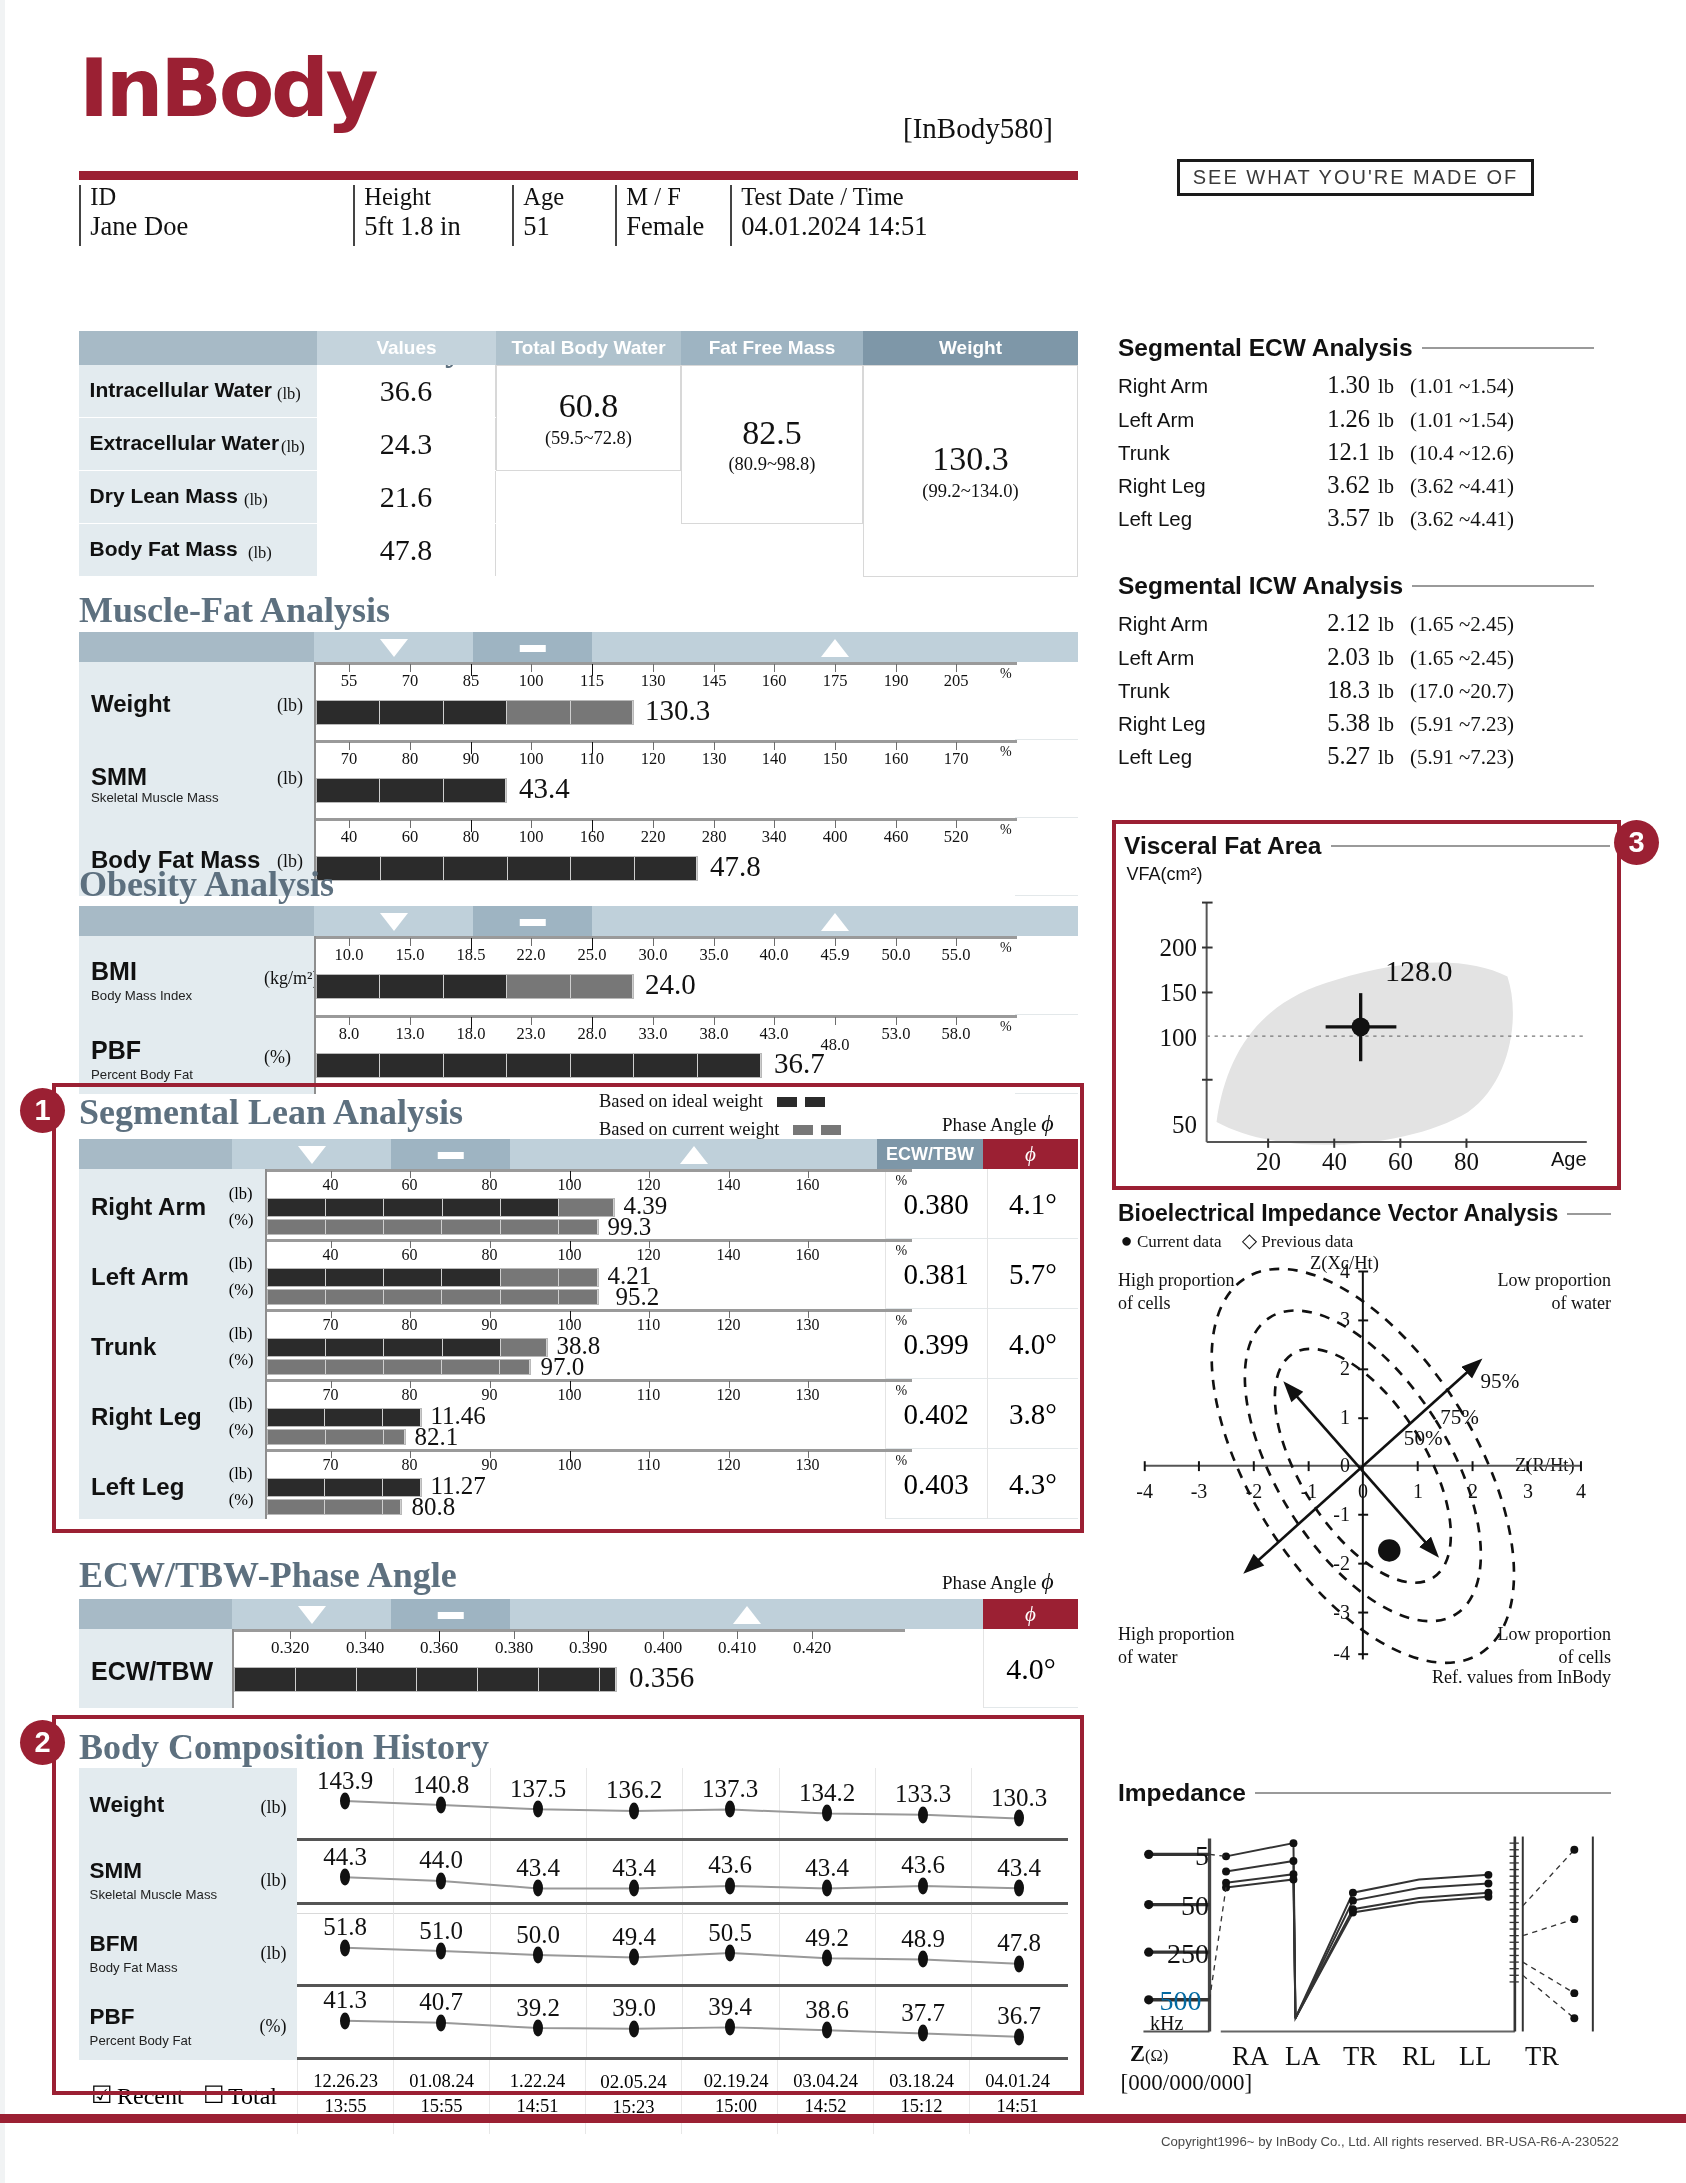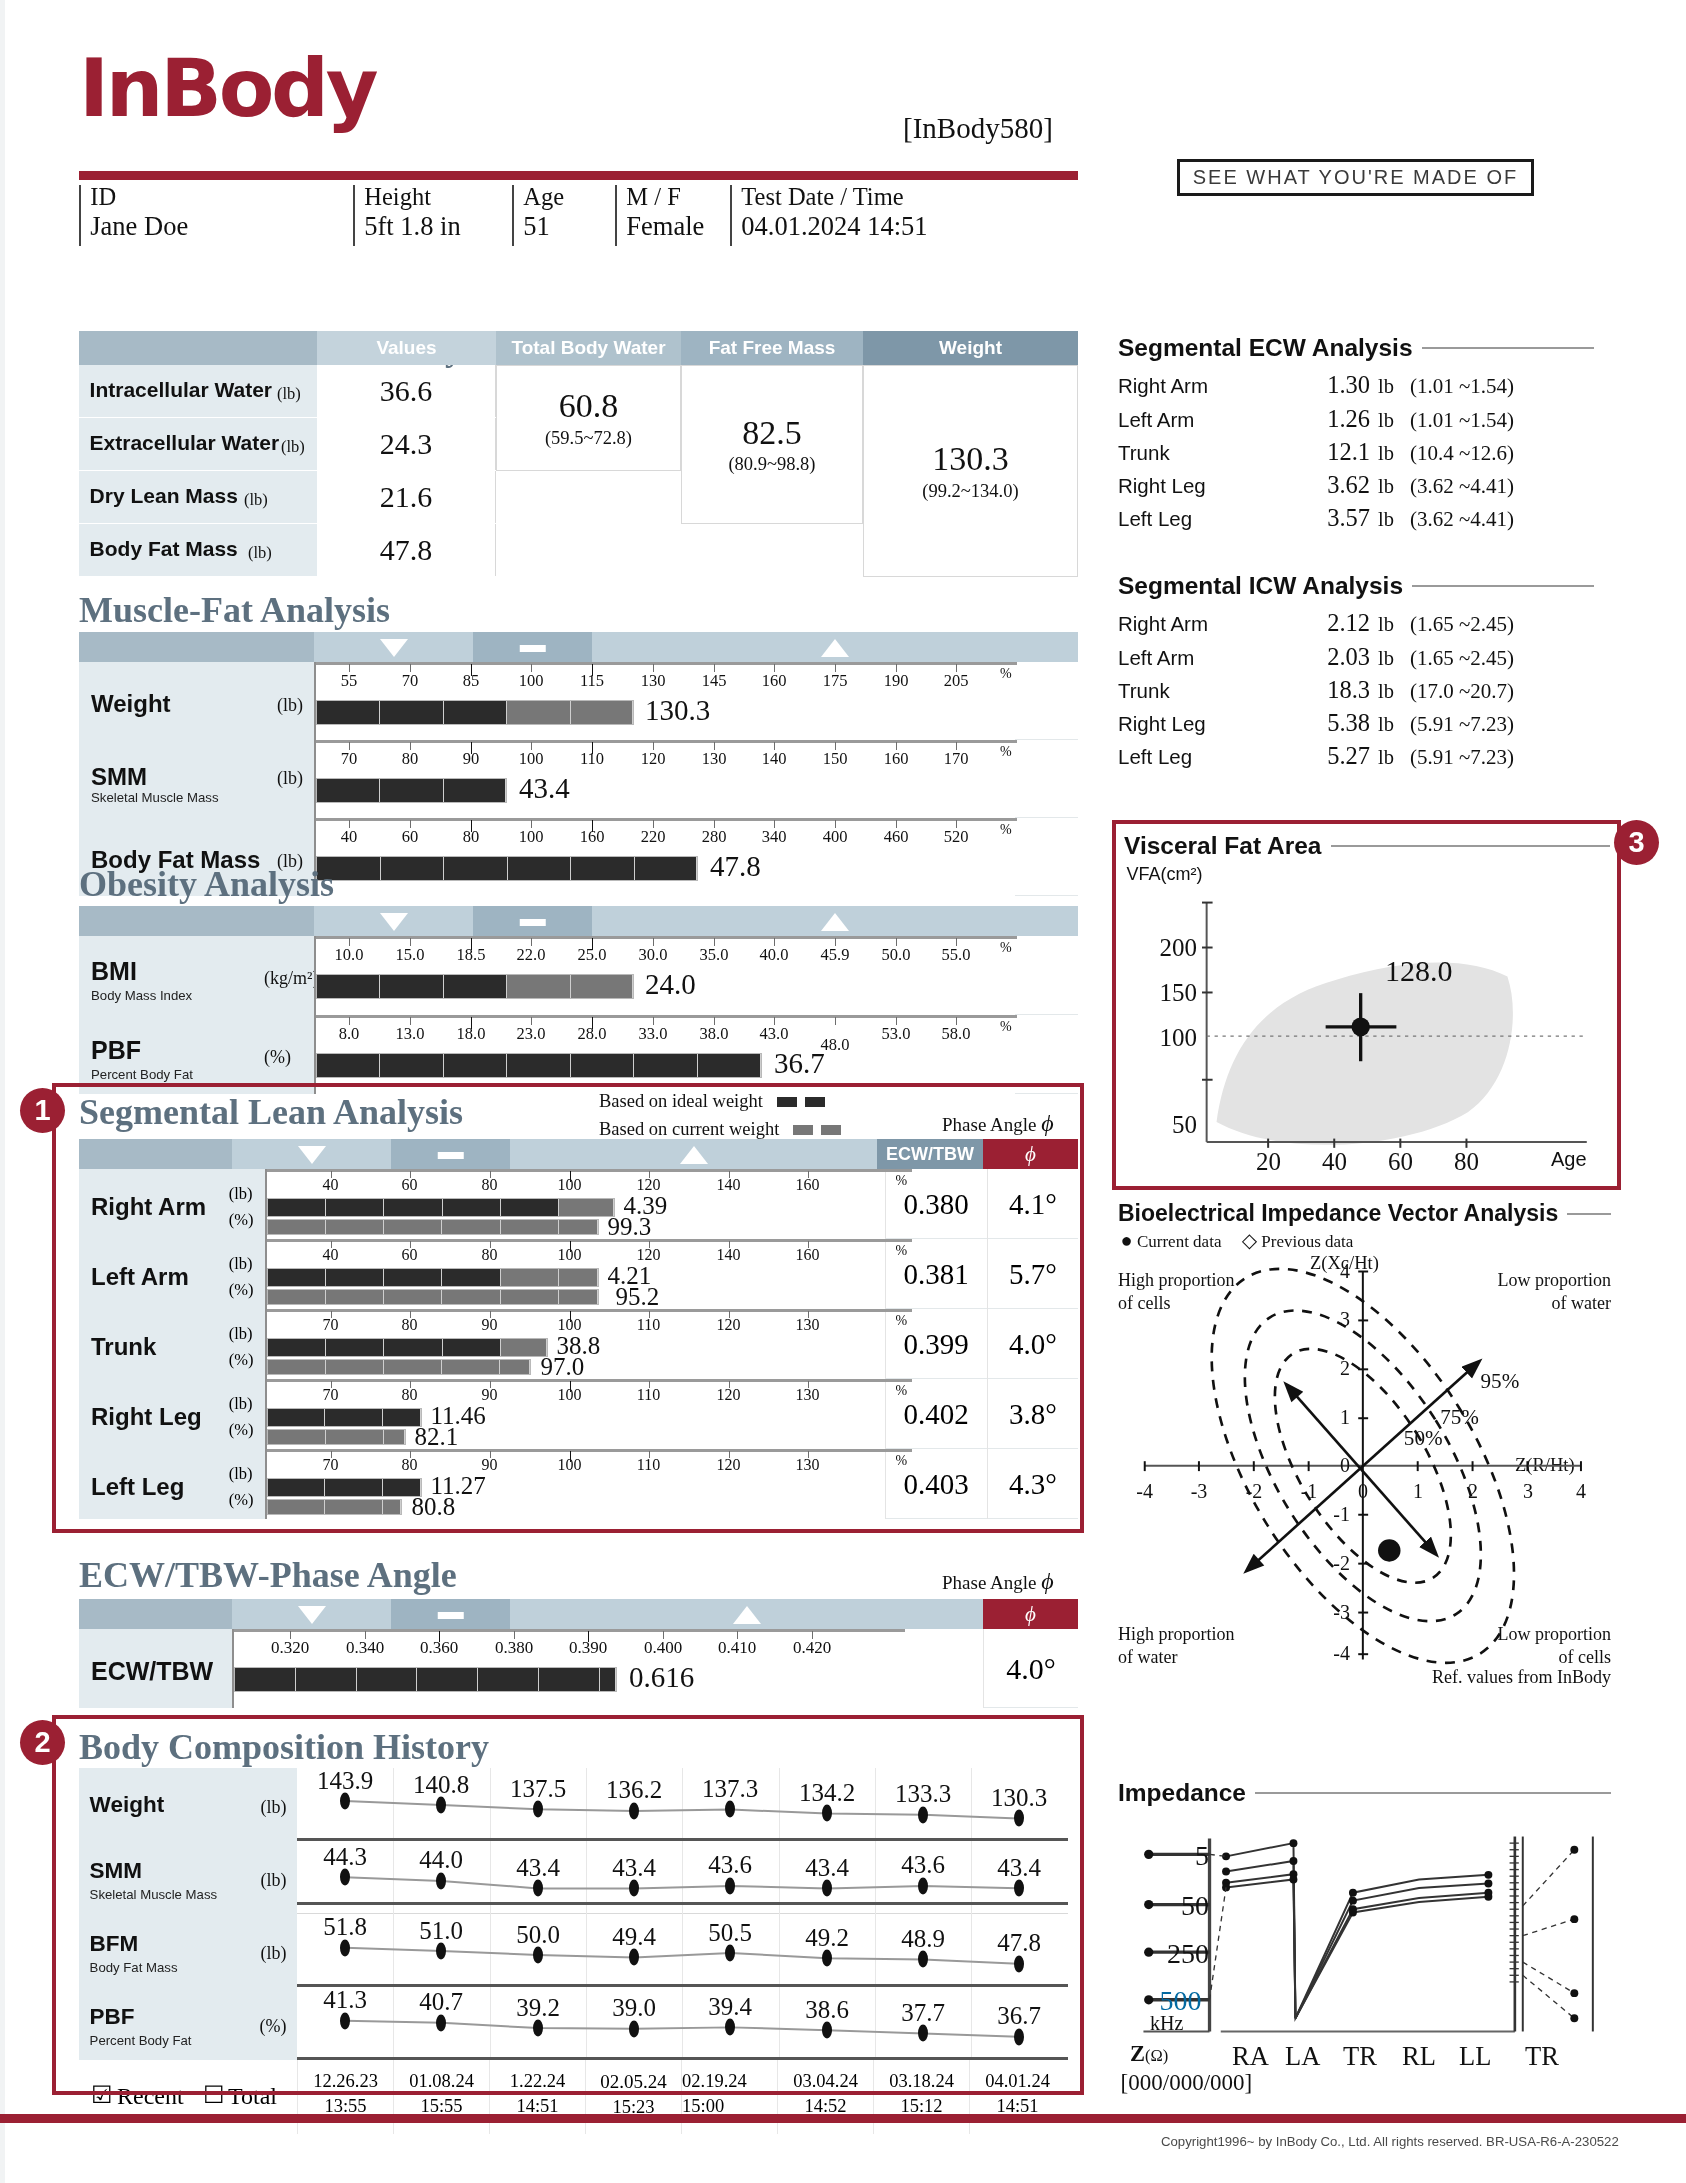--- a/index.html
+++ b/index.html
@@ -779,21 +779,21 @@
             <div class="ticklbl" style="left:578px;top:9.3px;font-size:17px;">0.420</div>
             <div class="bar" style="left:0px;top:38px;width:383px;height:25px;">
               <div class="seg-dk" style="width:61px;"></div>
               <div class="seg-dk" style="width:61px;"></div>
               <div class="seg-dk" style="width:61px;"></div>
               <div class="seg-dk" style="width:61px;"></div>
               <div class="seg-dk" style="width:61px;"></div>
               <div class="seg-dk" style="width:61px;"></div>
               <div class="seg-dk" style="width:16.5px;"></div>
             </div>
-            <div class="barval" style="left:395px;top:32px;">0.616</div>
+            <div class="barval" style="left:395px;top:32px;">0.356</div>
           </div>
           <div style="width:95px;height:79px;display:flex;align-items:center;justify-content:center;font-size:30px;border-left:1.3px solid #e4e4e4;">4.0°</div>
         </div>
       </div>
   </div>
 
   <div class="badge" style="left:20px;top:1720px;">2</div>
   <div class="hl-box" style="left:52px;top:1715px;width:1032px;height:380px;"></div>
 
   <div class="sec-title" style="position:absolute;left:79px;top:1726px;">Body Composition History</div>
@@ -959,21 +959,21 @@
             <div style="font-size:18.5px;line-height:1.35;">15:55</div>
           </div>
           <div style="width:96px;border-left:1.3px solid #e7e7e7;text-align:center;padding-top:9.3px;">
             <div style="font-size:18.5px;line-height:1.35;">1.22.24</div>
             <div style="font-size:18.5px;line-height:1.35;">14:51</div>
           </div>
           <div style="width:96px;border-left:1.3px solid #e7e7e7;text-align:center;padding-top:9.3px;">
             <div style="font-size:19px;line-height:1.35;">02.05.24</div>
             <div style="font-size:18.5px;line-height:1.35;">15:23</div>
           </div>
-          <div style="width:96px;border-left:1.3px solid #e7e7e7;padding-top:9.3px;">
+          <div style="width:96px;border-left:1.3px solid #e7e7e7;text-align:center;padding-top:9.3px;padding-left:13px;">
             <div style="font-size:18.5px;line-height:1.35;">02.19.24</div>
             <div style="font-size:18.5px;line-height:1.35;">15:00</div>
           </div>
           <div style="width:96px;border-left:1.3px solid #e7e7e7;text-align:center;padding-top:9.3px;">
             <div style="font-size:18.5px;line-height:1.35;">03.04.24</div>
             <div style="font-size:18.5px;line-height:1.35;">14:52</div>
           </div>
           <div style="width:96px;border-left:1.3px solid #e7e7e7;text-align:center;padding-top:9.3px;">
             <div style="font-size:18.5px;line-height:1.35;">03.18.24</div>
             <div style="font-size:18.5px;line-height:1.35;">15:12</div>

